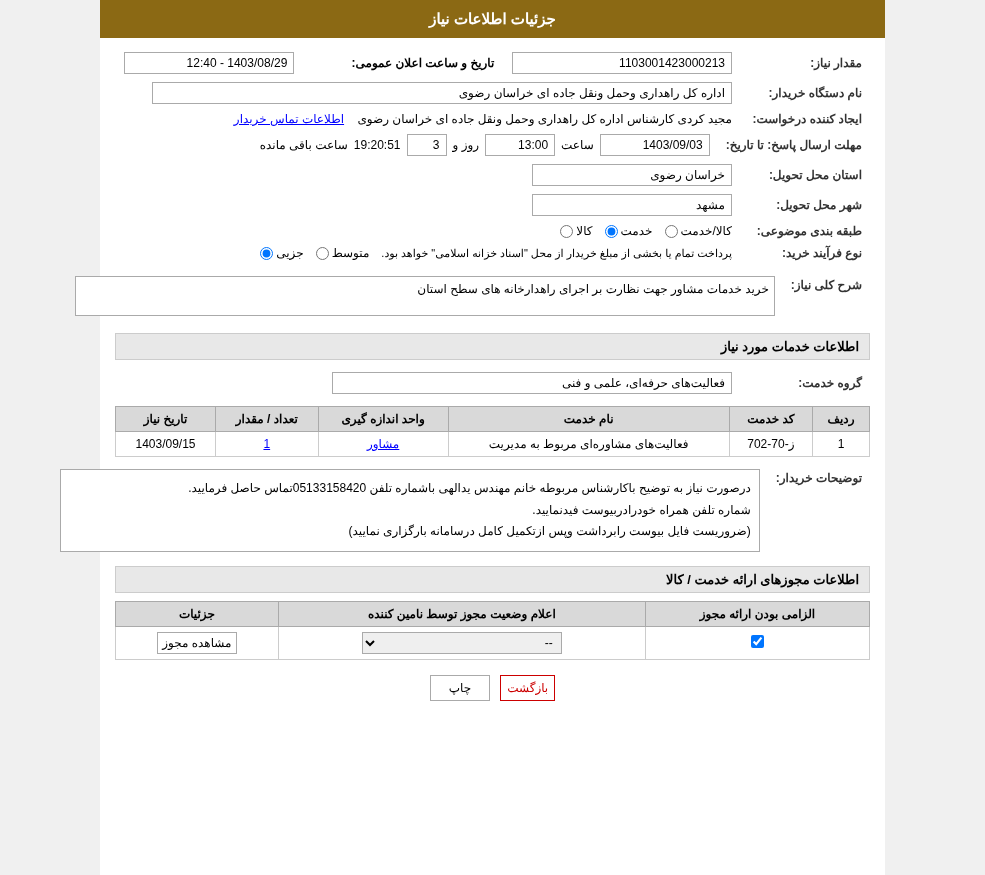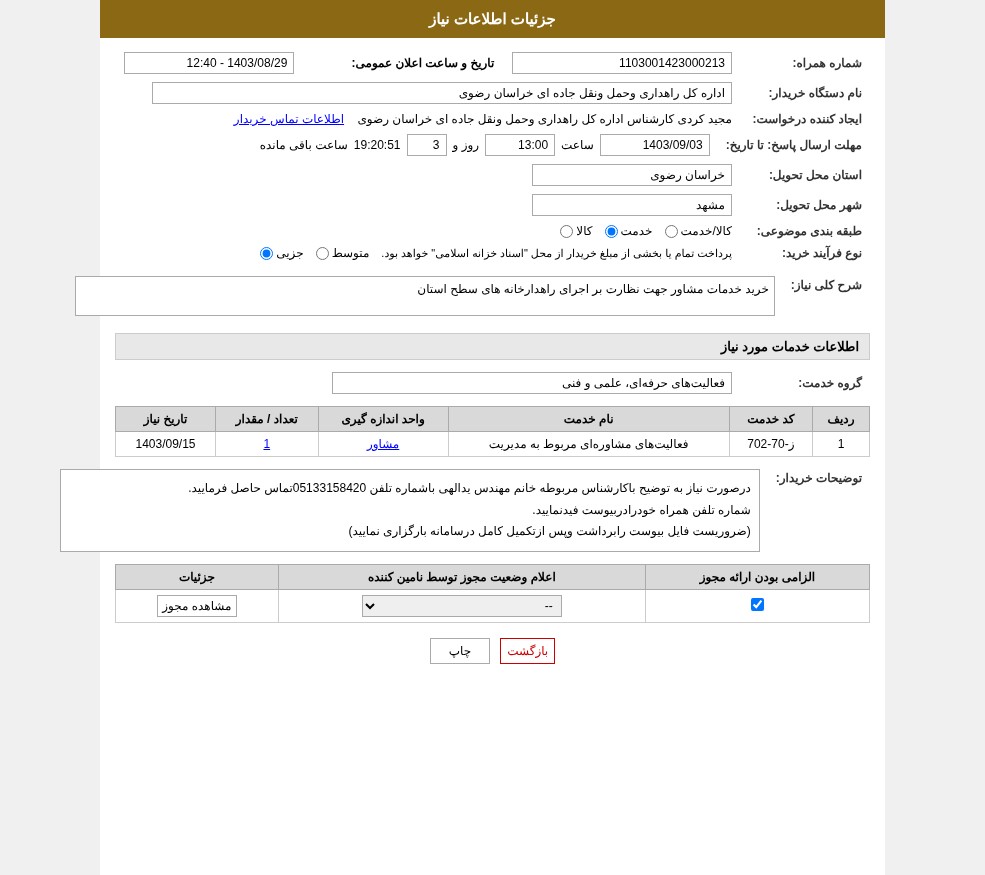--- a/index.html
+++ b/index.html
@@ -183,21 +183,21 @@
 
   <div class="header-bar">
     <span>جزئیات اطلاعات نیاز</span>
   </div>
 
   <div class="content">
 
     <table class="info-table">
       <tbody>
           <tr>
-        <td class="label-cell">شماره همراه:</td>
+        <td class="label-cell">مقدار نیاز:</td>
         <td>
           <input type="text" style="width: 220px;" value="1103001423000213" readonly="">
         </td>
         <td style="width:200px; text-align:right;font-weight:bold;">
           <span>تاریخ و ساعت اعلان عمومی:</span>
         </td>
         <td>
           <input type="text" style="width: 170px;" value="1403/08/29 - 12:40" readonly="">
         </td>
       </tr>
@@ -369,20 +369,21 @@
           <div class="description-box" style="width:700px;">
             <div>درصورت نیاز به توضیح باکارشناس مربوطه خانم مهندس یدالهی باشماره تلفن 05133158420تماس حاصل فرمایید.</div>
             <div>شماره تلفن همراه خودرادربیوست فیدنمایید.</div>
             <div>(ضروریست فایل بیوست رابرداشت وپس ازتکمیل کامل درسامانه بارگزاری نمایید)</div>
           </div>
         </td>
       </tr>
     </tbody>
       </table>
 
+    <div class="section-title">اطلاعات مجوزهای ارائه خدمت / کالا</div>
 
     <table class="permit-table">
       <thead>
         <tr>
           <th>الزامی بودن ارائه مجوز</th>
           <th>اعلام وضعیت مجوز توسط نامین کننده</th>
           <th>جزئیات</th>
         </tr>
       </thead>
       <tbody id="permit-tbody">

